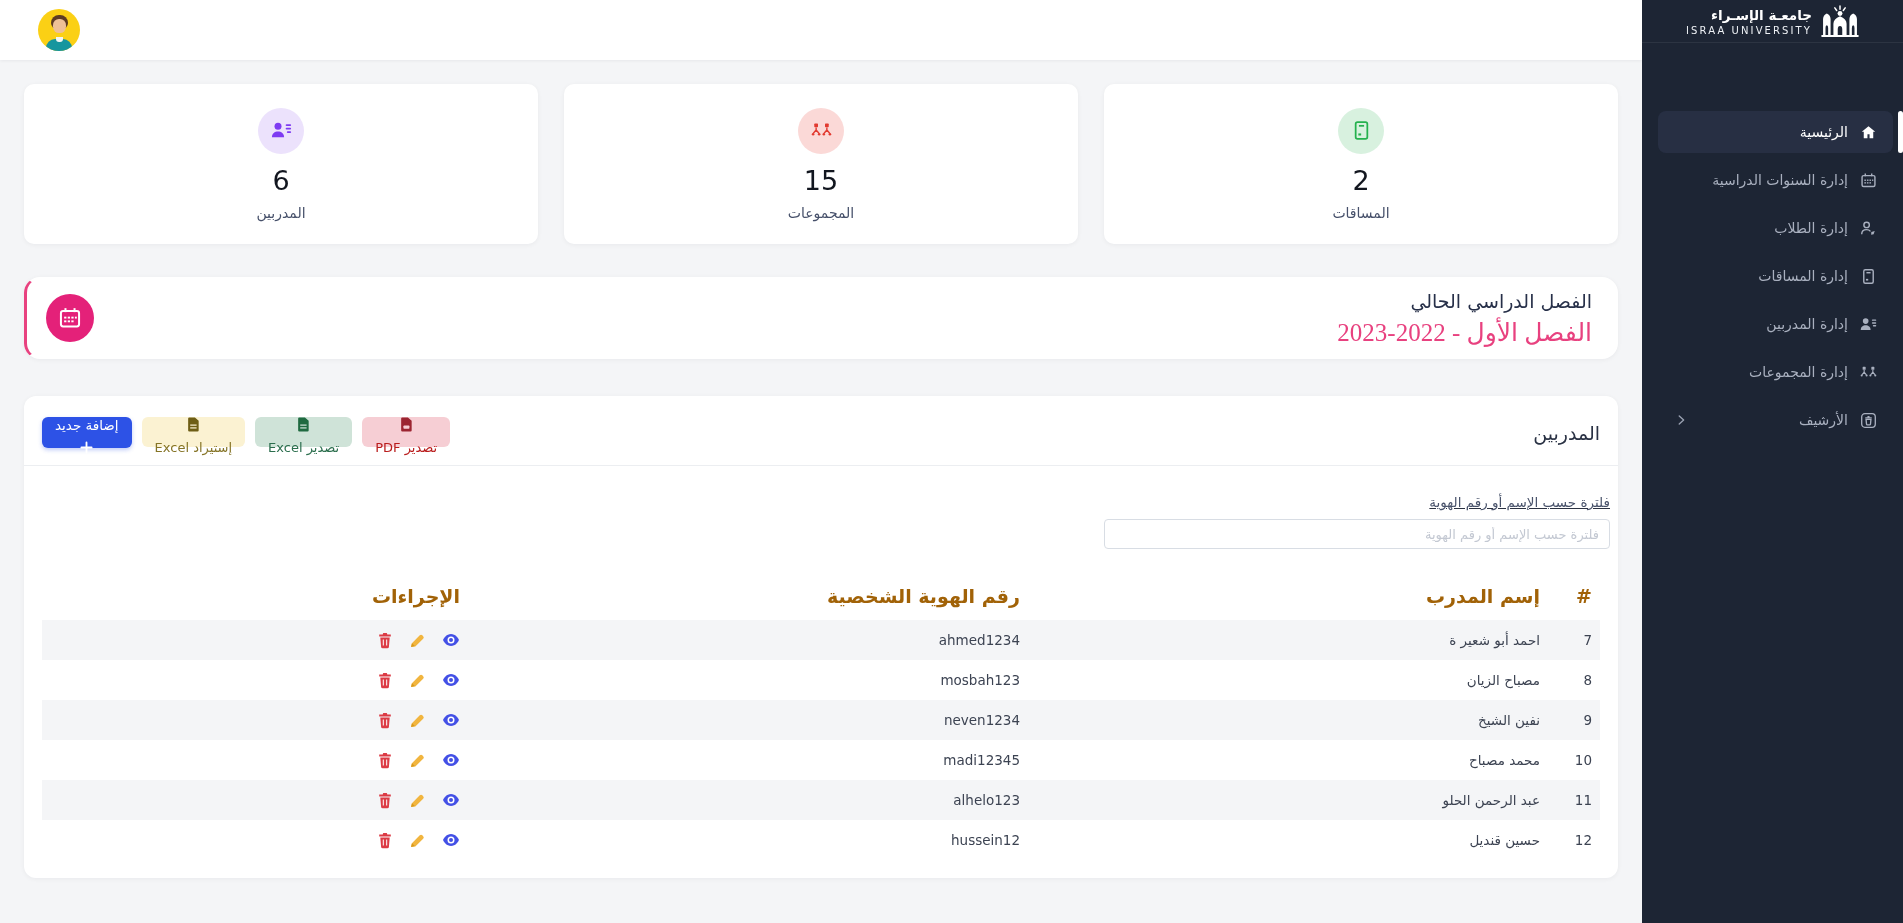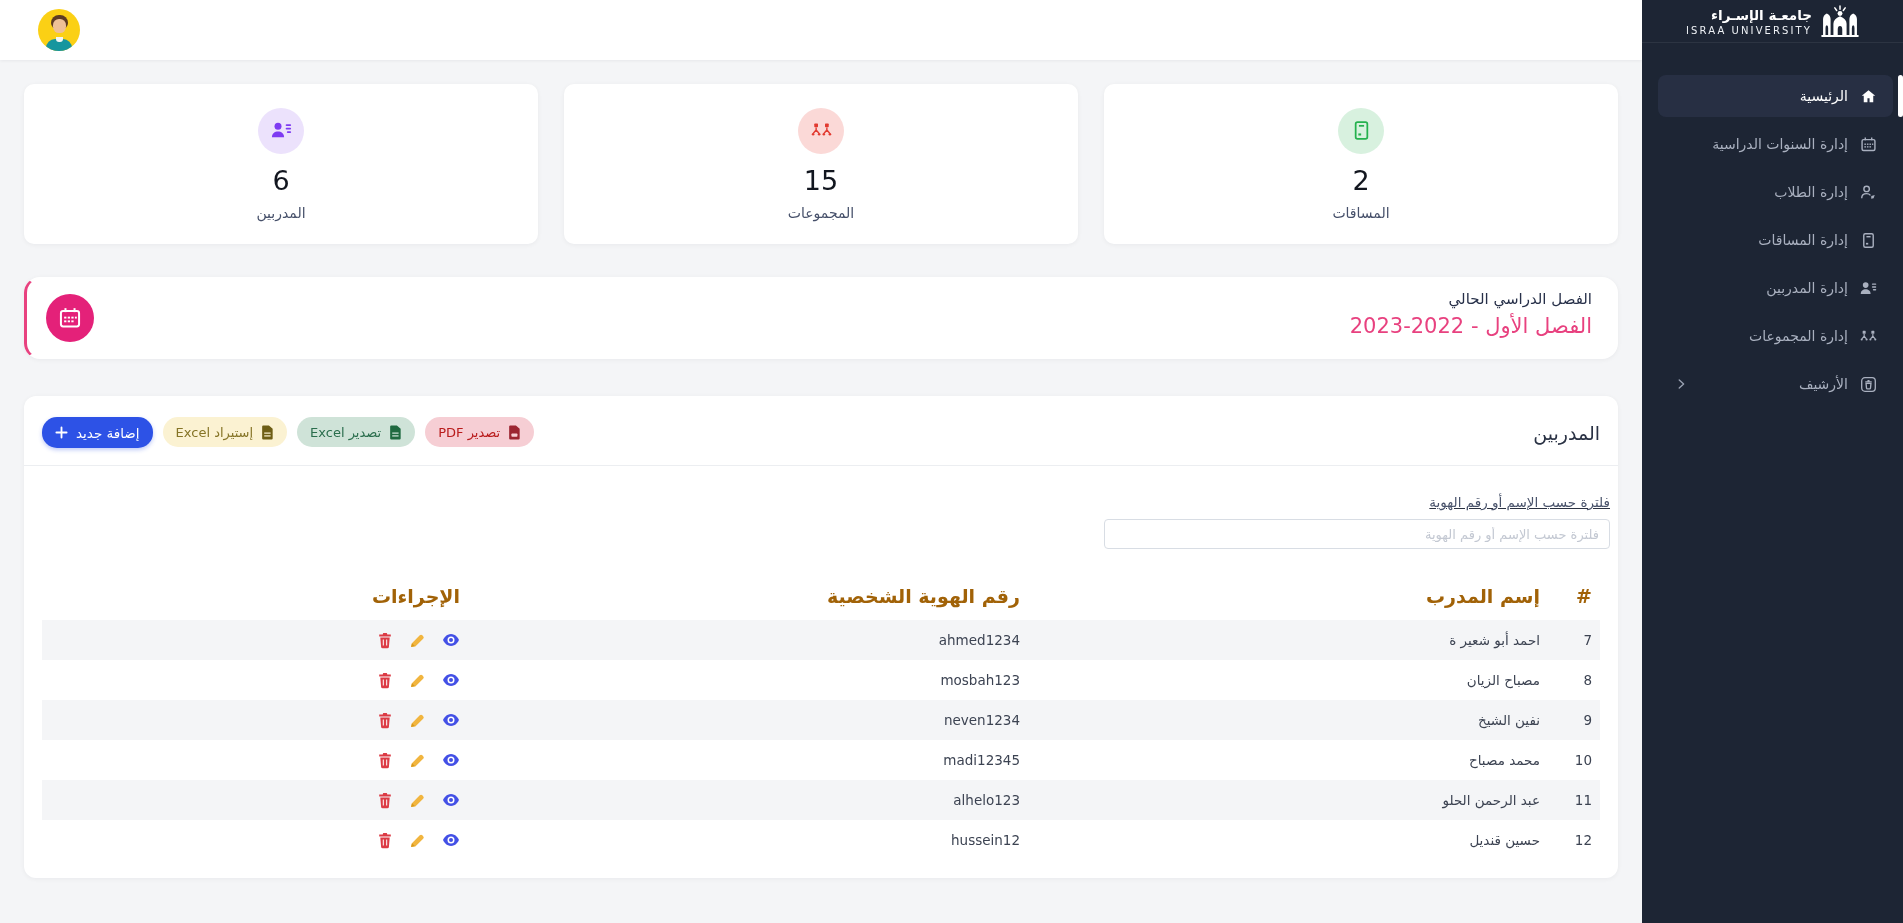--- a/index.html
+++ b/index.html
@@ -27,21 +27,21 @@
   .nav { padding-top:32px; }
   .section-label {
     color:#c9ced8; font-size:12.5px; padding:0 26px 16px 0;
   }
   .menu-item {
     position:relative; display:flex; align-items:center; gap:11px;
     margin:0 10px 6px 16px; padding:11px 16px; border-radius:8px;
     color:#a9b0bf; font-size:14px; cursor:pointer; height:42px;
   }
   .menu-item .mi-icon { width:18px; height:18px; flex:0 0 auto; display:flex; align-items:center; justify-content:center; }
-  .menu-item.active { background:#272f43; color:#fff; }
+  .menu-item.active { background:#272f43; color:#fff;margin-top:36px; }
   .menu-item.active::after {
     content:""; position:absolute; right:-10px; top:0; bottom:0;
     width:5px; background:#fff; border-radius:4px;
   }
   .mi-chevron { margin-inline-start:auto; display:flex; color:#99a1b1; }
   
   .topbar {
     position:absolute; top:0; left:0; width:1642px; height:60px;
     background:#fff; box-shadow:0 1px 3px rgba(20,25,40,.06); z-index:4;
   }
@@ -78,37 +78,37 @@
   .semester-border {
     position:absolute; inset:0; border:2.5px solid transparent;
     border-left:3px solid #e8417f; border-radius:16px; pointer-events:none;
   }
   .semester-icon {
     position:absolute; left:22px; top:17px; width:48px; height:48px;
     border-radius:50%; background:#e42179;
     display:flex; align-items:center; justify-content:center;
   }
   .semester-text { position:absolute; top:13px; right:26px; text-align:right; }
-  .semester-title { font-size:15px; color:#273049; }
-  .semester-value { font-size:21px; color:#e8417f; margin-top:6px; }
+  .semester-title { font-size:19px; color:#273049; }
+  .semester-value { font-size:25px; color:#e8417f; margin-top:6px;font-family:Liberation Serif, serif; }
   
   .table-card {
     margin-top:37px; background:#fff; border-radius:12px;
     box-shadow:0 1px 5px rgba(20,25,40,.05); padding-bottom:18px;
   }
   .card-head {
     display:flex; align-items:center; justify-content:space-between;
     padding:21px 18px 17px;
   }
   .page-title { font-size:19px; font-weight:normal; color:#2a3244; }
   .btn-row { display:flex; gap:10px; direction:ltr; }
   .btn {
-    height:30px; border:none; border-radius:15px; font-size:13px;
+    height:30px; border:none; border-radius:6px; font-size:13px;
     display:inline-flex; align-items:center; gap:8px; padding:0 13px;
-    direction:rtl; cursor:pointer; font-family:"DejaVu Sans", sans-serif;
+    direction:rtl; cursor:pointer; font-family:"DejaVu Sans", sans-serif;flex-direction:column;
   }
   .btn svg { flex:0 0 auto; }
   .btn-add { background:#2d52e6; color:#fff; height:31px; font-size:13.5px; box-shadow:0 2px 4px rgba(45,82,230,.3); }
   .btn-import { background:#fbf2d2; color:#857426; }
   .btn-xls { background:#cfe3d8; color:#2b6e4d; }
   .btn-pdf { background:#f6ced4; color:#b91c1c; }
   .divider { border:none; border-top:1px solid #eceef1; }
   .filter-block { padding:28px 8px 4px;text-decoration:underline; }
   .filter-label { display:block; font-size:13.5px; color:#49536b; margin-bottom:9px; }
   .filter-input {

